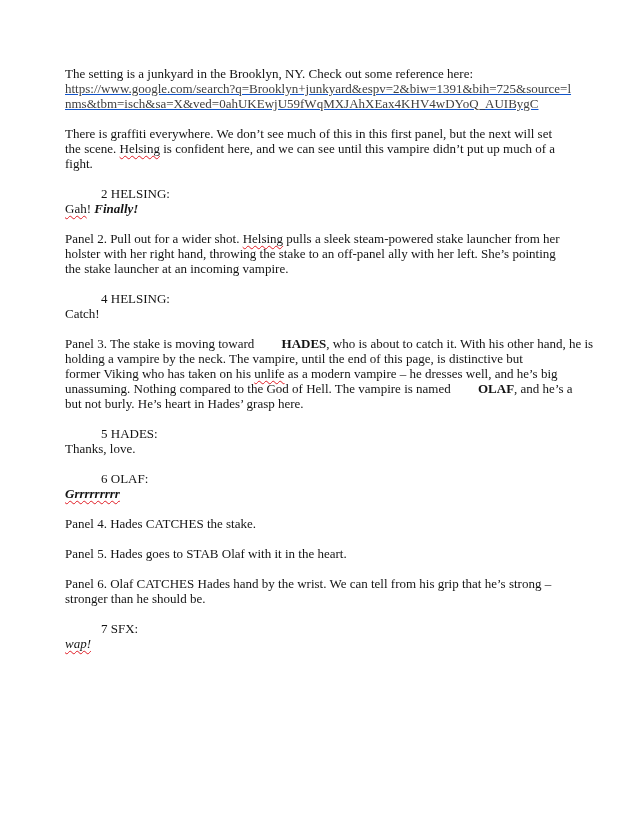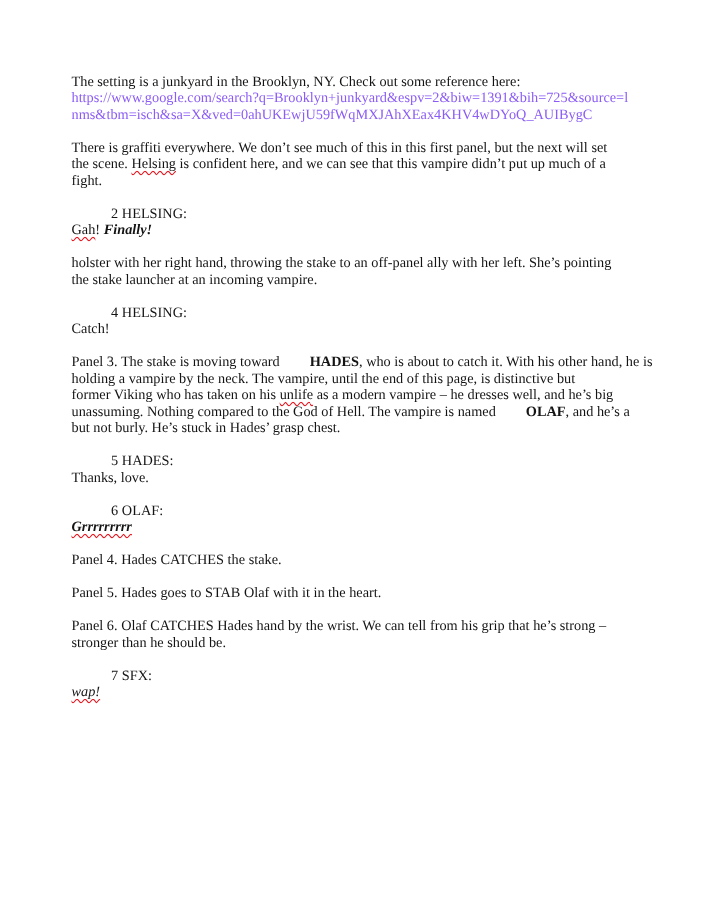--- a/index.html
+++ b/index.html
@@ -34,57 +34,59 @@
   .bi { font-weight: bold; font-style: italic; }
   .sp {
     text-decoration-line: underline;
     text-decoration-style: wavy;
     text-decoration-color: #e01b24;
     text-decoration-thickness: 1px;
     text-underline-offset: 2px;
     text-decoration-skip-ink: none;
   }
   a.link {
-    color: #8b5cf6;
+    color: #404040;
+    text-decoration: underline;
     text-decoration-color: #1155cc;
     cursor: pointer;
   }
 </style>
 </head>
 <body>
 
 <div class="page">
     <div class="block">
       <div class="line"><span>The setting is a junkyard in the Brooklyn, NY. Check out some reference here:</span></div>
       <div class="line"><a class="link">https://www.google.com/search?q=Brooklyn+junkyard&amp;espv=2&amp;biw=1391&amp;bih=725&amp;source=l</a></div>
       <div class="line"><a class="link">nms&amp;tbm=isch&amp;sa=X&amp;ved=0ahUKEwjU59fWqMXJAhXEax4KHV4wDYoQ_AUIBygC</a></div>
     </div>
     <div class="block">
       <div class="line"><span>There is graffiti everywhere. We don’t see much of this in this first panel, but the next will set</span></div>
-      <div class="line"><span>the scene. </span><span class="sp">Helsing</span><span> is confident here, and we can see that this vampire didn’t put up much of a</span></div>
+      <div class="line"><span>the scene. </span><span class="sp">Helsing</span><span> is confident here, and we can see until this vampire didn’t put up much of a</span></div>
       <div class="line"><span>fight.</span></div>
     </div>
     <div class="block">
       <div class="line indent"><span>2 HELSING:</span></div>
       <div class="line"><span class="sp">Gah</span><span>! </span><span class="bi">Finally!</span></div>
     </div>
     <div class="block">
+      <div class="line"><span>Panel 2. Pull out for a wider shot. </span><span class="sp">Helsing</span><span> pulls a sleek steam-powered stake launcher from her</span></div>
       <div class="line"><span>holster with her right hand, throwing the stake to an off-panel ally with her left. She’s pointing</span></div>
       <div class="line"><span>the stake launcher at an incoming vampire.</span></div>
     </div>
     <div class="block">
       <div class="line indent"><span>4 HELSING:</span></div>
       <div class="line"><span>Catch!</span></div>
     </div>
     <div class="block">
       <div class="line"><span>Panel 3. The stake is moving toward </span><span class="b">HADES</span><span>, who is about to catch it. With his other hand, he is</span></div>
       <div class="line"><span>holding a vampire by the neck. The vampire, until the end of this page, is distinctive but</span></div>
       <div class="line"><span>former Viking who has taken on his </span><span class="sp">unlife</span><span> as a modern vampire – he dresses well, and he’s big</span></div>
       <div class="line"><span>unassuming. Nothing compared to the God of Hell. The vampire is named </span><span class="b">OLAF</span><span>, and he’s a</span></div>
-      <div class="line"><span>but not burly. He’s stuck in Hades’ grasp chest.</span></div>
+      <div class="line"><span>but not burly. He’s heart in Hades’ grasp here.</span></div>
     </div>
     <div class="block">
       <div class="line indent"><span>5 HADES:</span></div>
       <div class="line"><span>Thanks, love.</span></div>
     </div>
     <div class="block">
       <div class="line indent"><span>6 OLAF:</span></div>
       <div class="line"><span class="bi sp">Grrrrrrrrr</span></div>
     </div>
     <div class="block">

